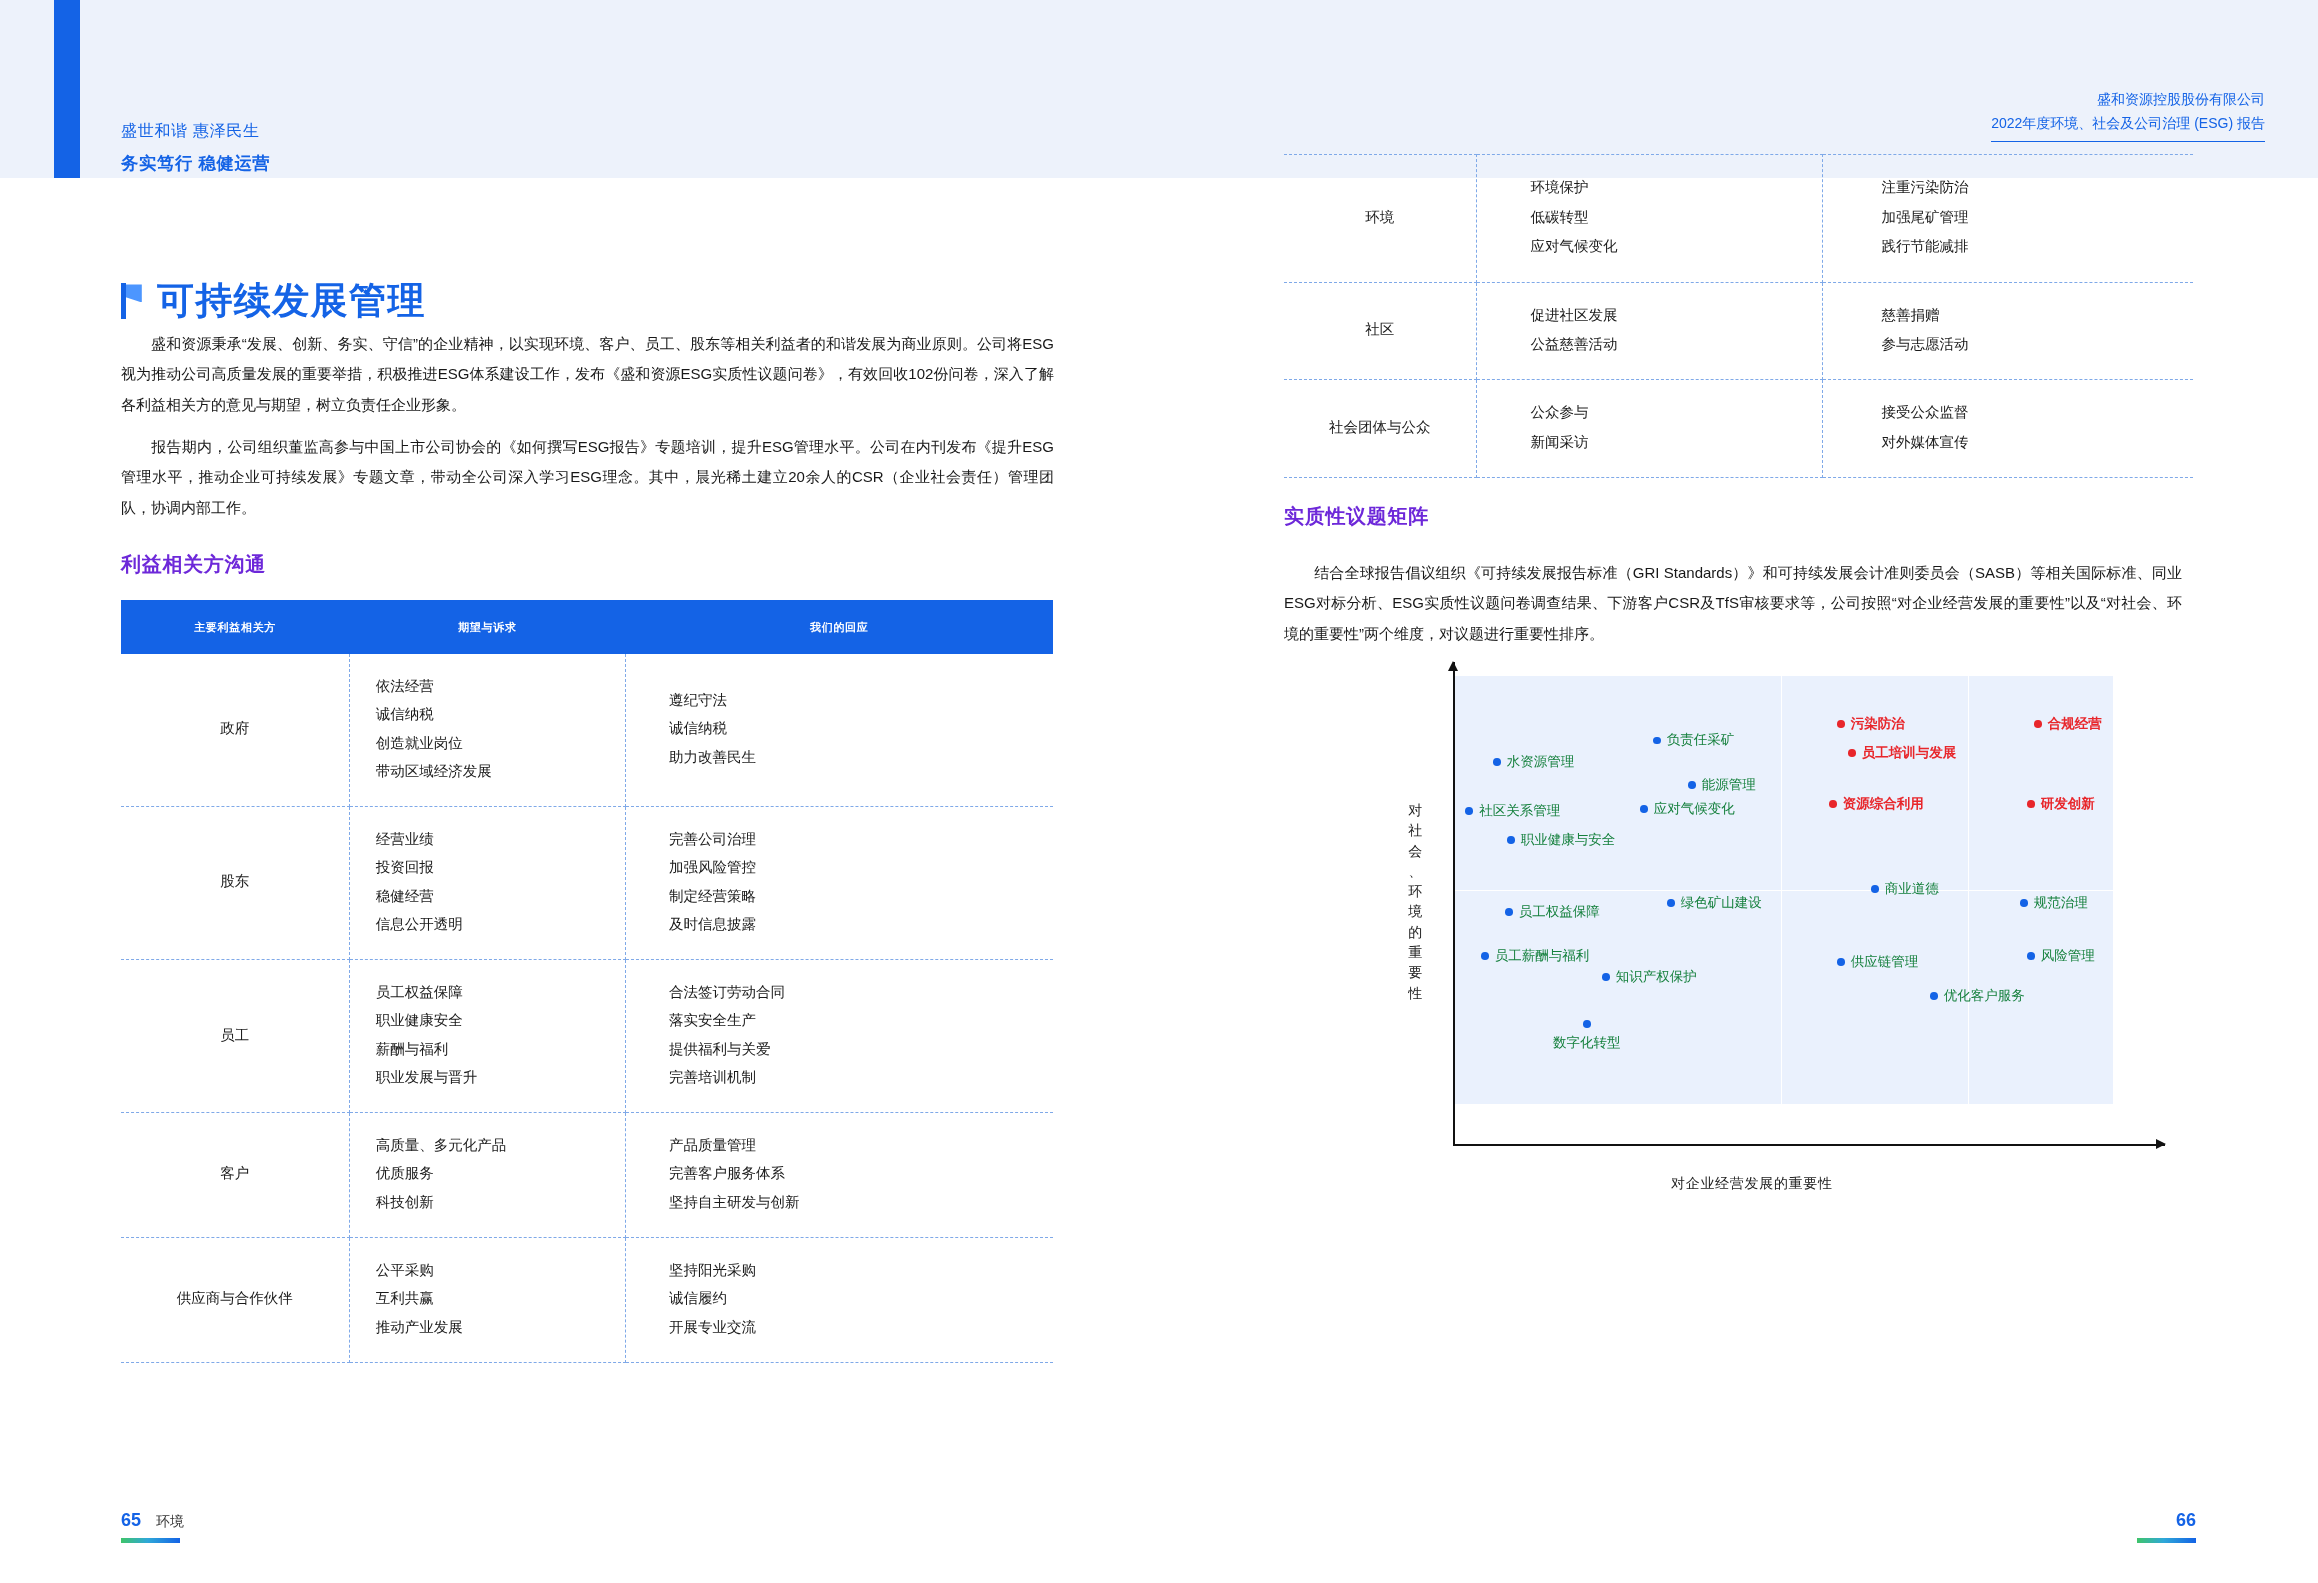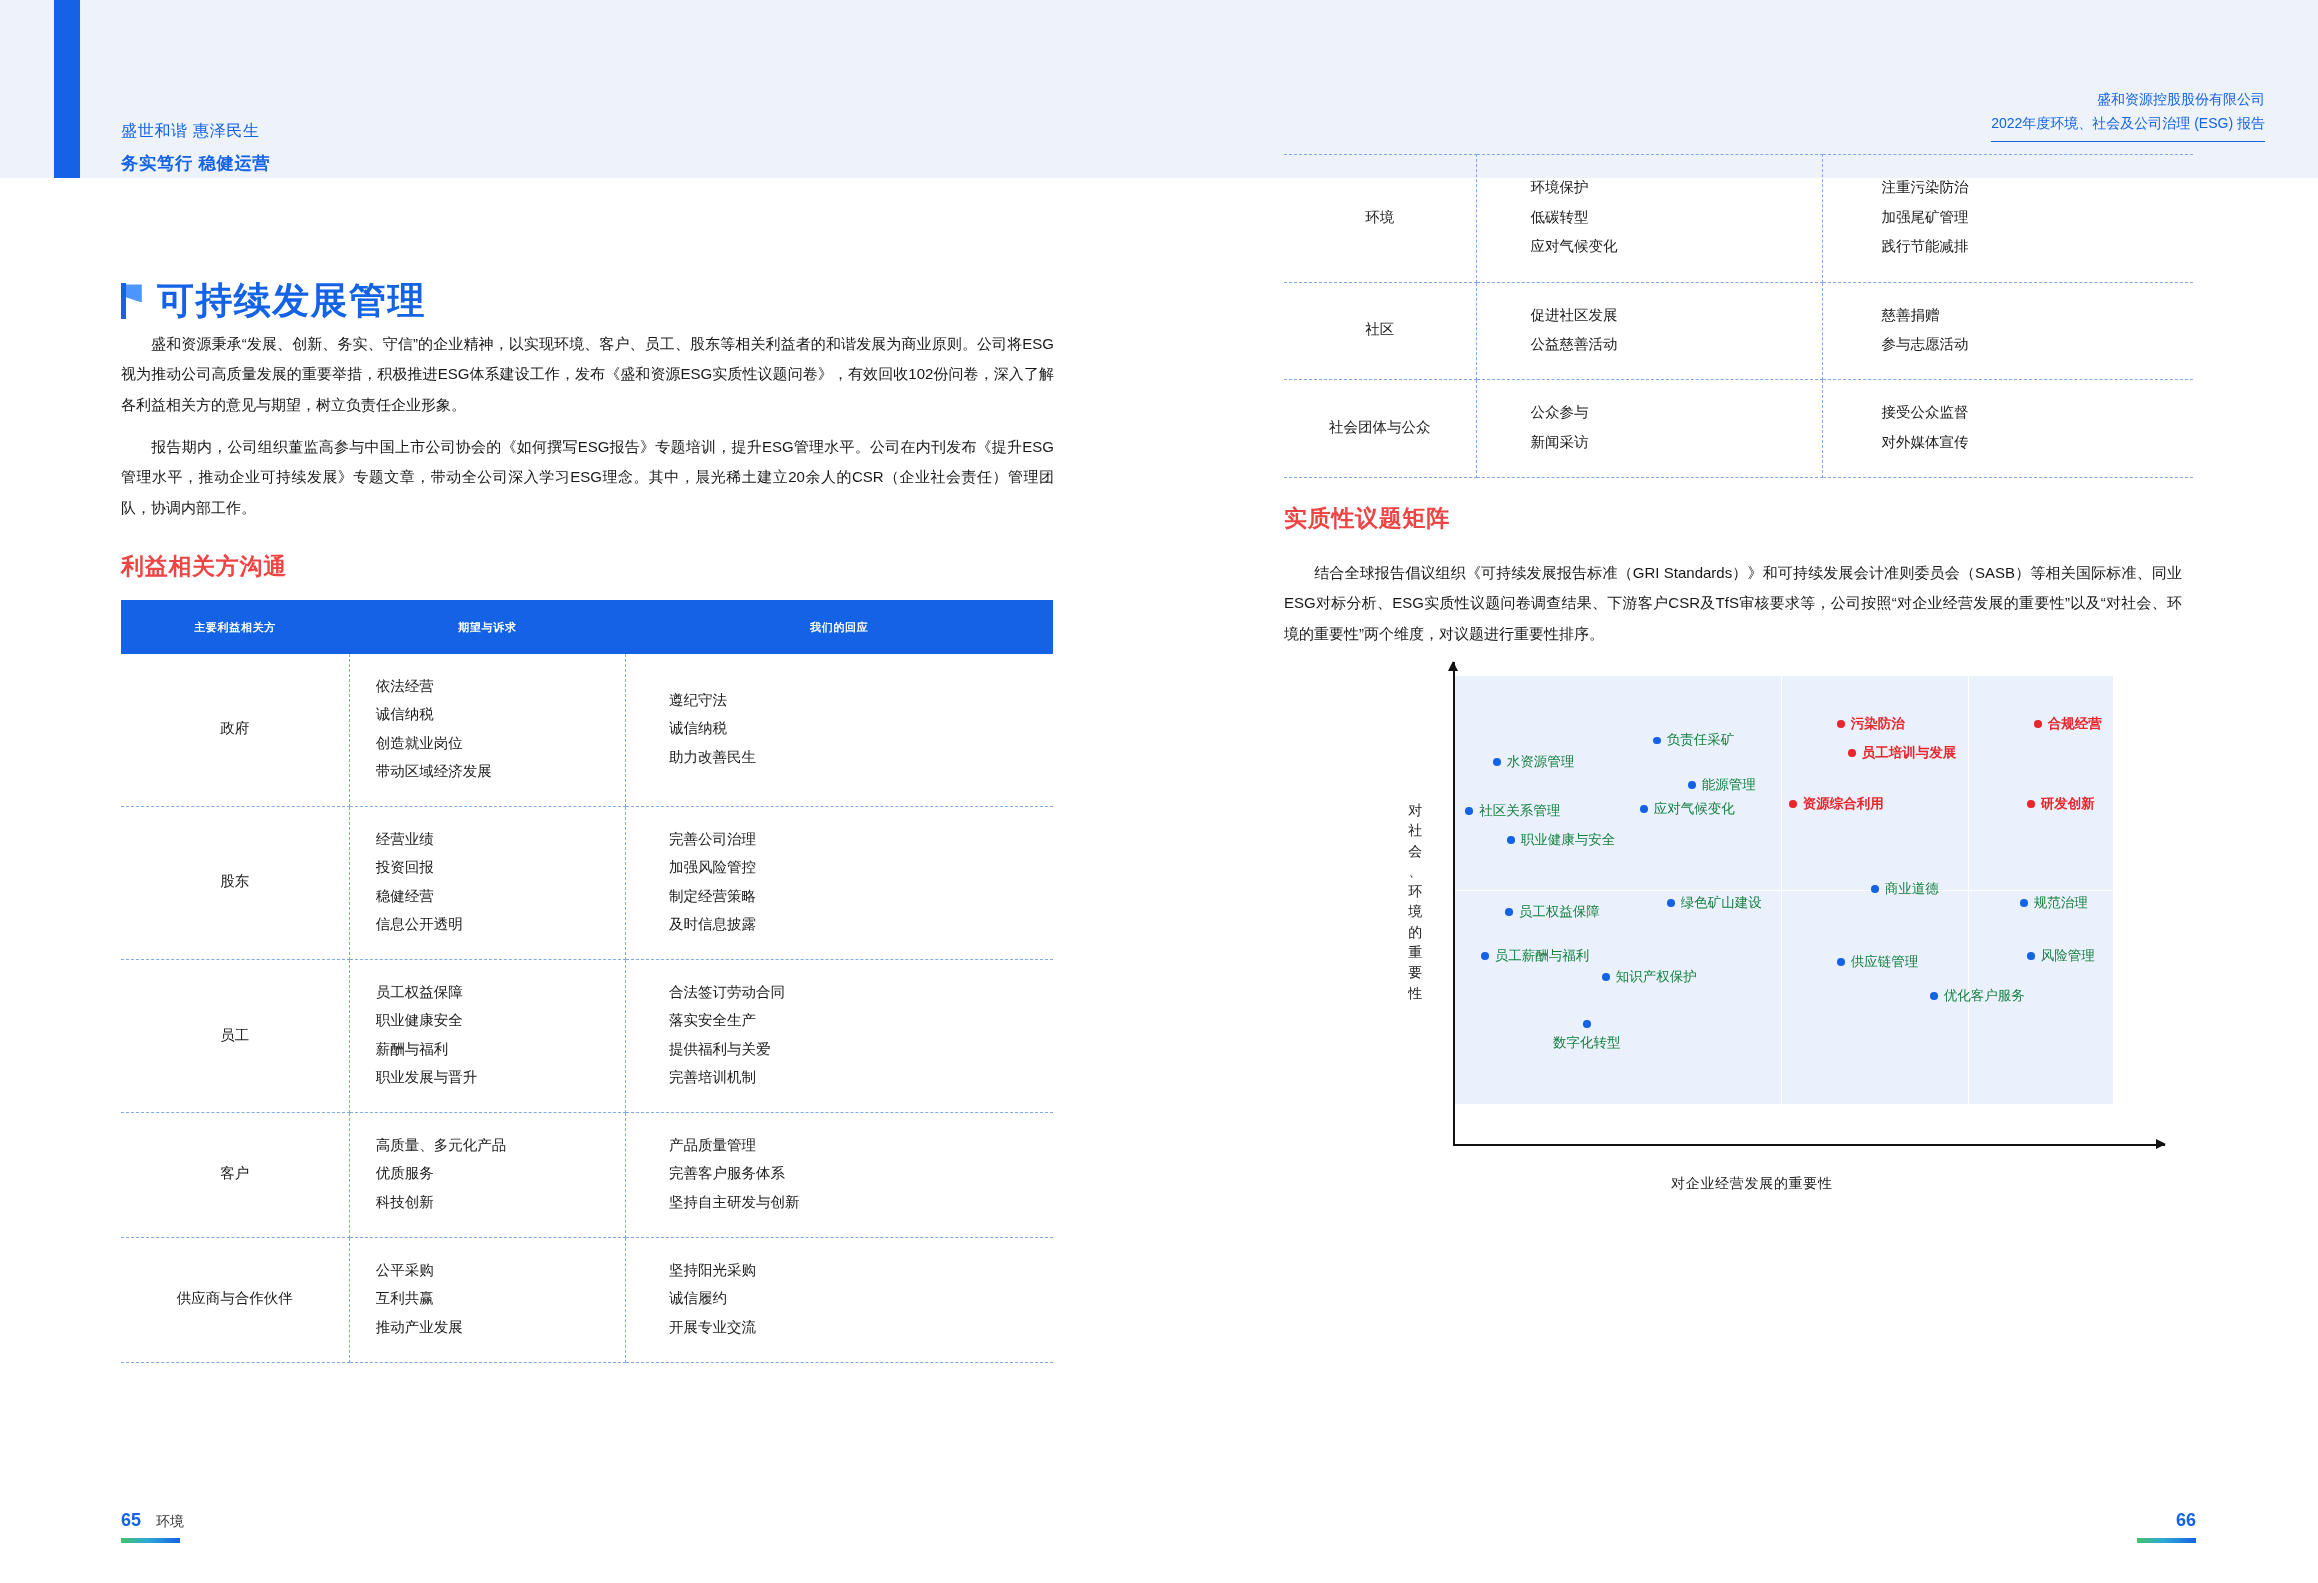--- a/index.html
+++ b/index.html
@@ -77,23 +77,23 @@
     color: #181818;
     text-align: justify;
   }
   .body-par.p1 { top: 151px; }
   .body-par.p2 { top: 254px; }
   .indent { display: inline-block; width: 30px; }
 
   .sub-head {
     position: absolute;
     left: 121px;
-    font-size: 23px;
+    font-size: 20px;
     font-weight: bold;
-    color: #ef4444;
+    color: #6d28d9;
     letter-spacing: 0.7px;
   }
   .sub-head.s1 { top: 373px; }
 
   
   .stake-table {
     position: absolute;
     left: 121px; top: 422px;
     width: 932px;
     border-collapse: collapse;
@@ -465,21 +465,21 @@
           <span>污染防治</span>
         </div>
       <div class="pt red" style="left:581px; top:39px;">
           <span class="dot"></span>
           <span>合规经营</span>
         </div>
       <div class="pt red" style="left:395px; top:68px;">
           <span class="dot"></span>
           <span>员工培训与发展</span>
         </div>
-      <div class="pt red" style="left:336px; top:119px;">
+      <div class="pt red" style="left:376px; top:119px;">
           <span class="dot"></span>
           <span>资源综合利用</span>
         </div>
       <div class="pt red" style="left:574px; top:119px;">
           <span class="dot"></span>
           <span>研发创新</span>
         </div>
     </div>
 
     <div class="axis-y"></div>

